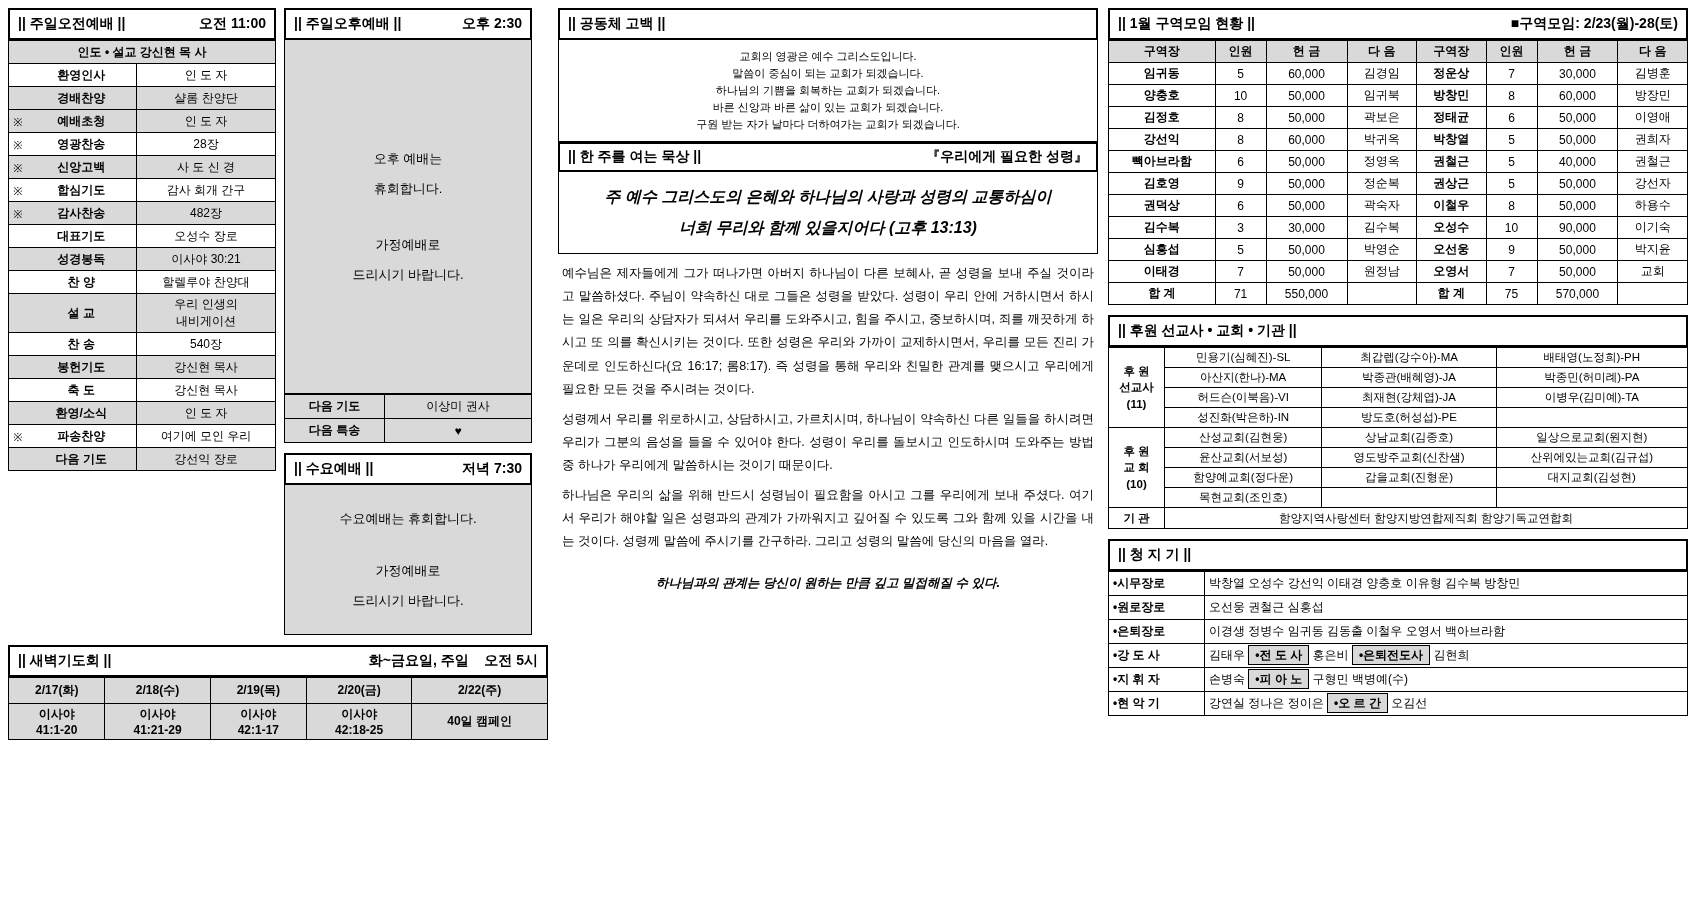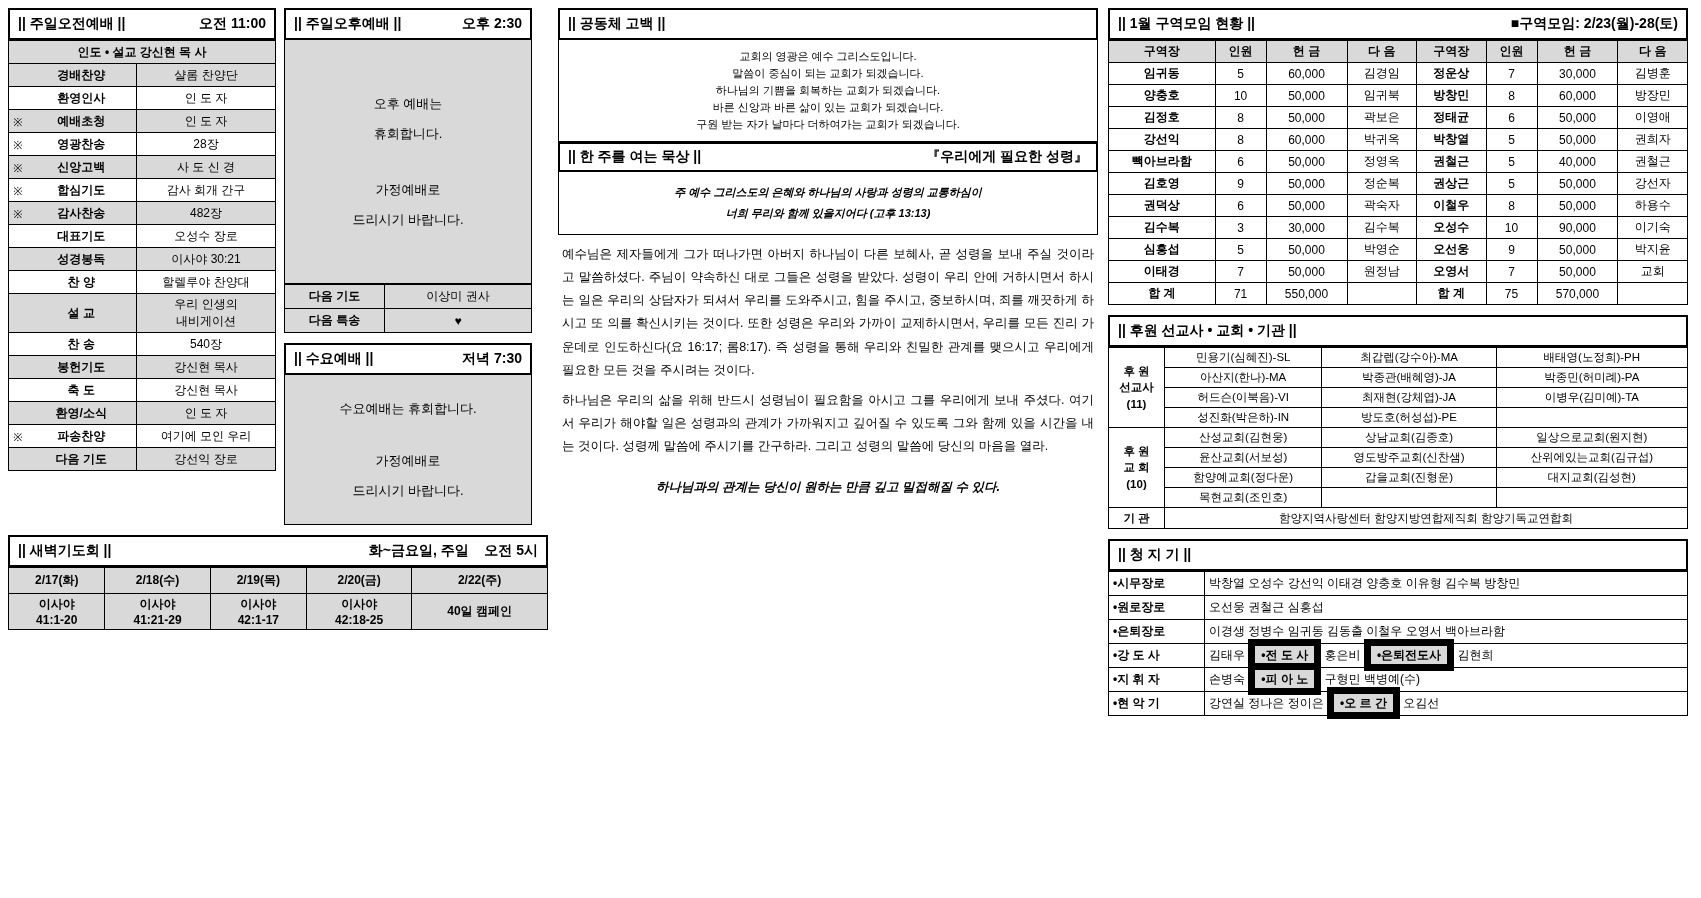--- a/index.html
+++ b/index.html
@@ -47,21 +47,21 @@
   .svc-table td.lbl { width: 110px; text-align: center; font-weight: bold; }
   .svc-table td.val { text-align: center; }
   .star { width: 18px; text-align: center; font-size: 11px; border-right: none !important; }
   .lbl-cell { border-left: none !important; }
 
   .aft-box { width: 248px; display: flex; flex-direction: column; }
   .aft-body {
     border: 1px solid #000;
     border-top: none;
     background: #d9d9d9;
-    height: 244px;
+    height: 354px;
     display: flex;
     flex-direction: column;
     align-items: center;
     justify-content: center;
     gap: 12px;
     font-size: 13px;
   }
   .aft-body .line { text-align: center; }
   .aft-foot td { height: 24px; text-align: center; }
   .wed-body {
@@ -88,41 +88,41 @@
     font-size: 11px;
   }
   .verse-box {
     border: 1px solid #000;
     border-top: none;
     padding: 10px 8px;
     text-align: center;
     font-style: italic;
     font-weight: bold;
     line-height: 1.9;
-    font-size: 11px;
+    font-size: 16px;
   }
   .body-text { padding: 8px 4px 0 4px; font-size: 12.5px; line-height: 1.85; text-align: justify; }
   .body-text p { margin: 0 0 7px 0; }
   .body-text .closing { text-align: center; font-style: italic; font-weight: bold; margin-top: 18px; }
 
   
   .gu-table td { height: 21px; text-align: center; font-size: 12px; }
   .gu-table th { height: 22px; text-align: center; font-size: 12px; background: #d9d9d9; font-weight: bold; }
   .gu-table td.name { font-weight: bold; }
   .gu-table td.num { text-align: center; }
   .gu-table td.amt { text-align: center; }
 
   .miss-table td { font-size: 11.5px; padding: 2px 3px; height: 20px; }
   .miss-table td.side { width: 56px; text-align: center; font-weight: bold; line-height: 1.4; }
   .miss-table td.cell { text-align: center; }
 
   .staff-table td { font-size: 12px; padding: 3px 4px; height: 23px; }
   .staff-table td.role { width: 96px; font-weight: bold; }
   .staff-table td.names { }
-  .inline-role { background: #d9d9d9; font-weight: bold; padding: 2px 6px; border: 7px solid #000000; }
+  .inline-role { background: #d9d9d9; font-weight: bold; padding: 2px 6px; border: 1px solid #000000; }
   .spacer10 { height: 10px; }
 </style>
 </head>
 <body>
 
 <div class="page">
 
   <div class="col col-left">
     <div class="left-top">
 
@@ -130,28 +130,28 @@
         <div class="hdr">
           <span>|| 주일오전예배 ||</span>
           <span class="right">오전 11:00</span>
         </div>
         <table class="svc-table">
           <tbody id="morning-rows">
             <tr>
               <td class="center shade bold" colspan="3">인도 • 설교  강신현 목 사</td>
             </tr>
           <tr>
+                <td class="star center"></td>
+                <td class="lbl lbl-cell">환영인사</td>
+                <td class="val">인 도 자</td>
+              </tr>
+              <tr>
                 <td class="star center shade"></td>
                 <td class="lbl lbl-cell shade">경배찬양</td>
                 <td class="val shade">샬롬 찬양단</td>
-              </tr>
-              <tr>
-                <td class="star center"></td>
-                <td class="lbl lbl-cell">환영인사</td>
-                <td class="val">인 도 자</td>
               </tr>
               <tr>
                 <td class="star center shade">※</td>
                 <td class="lbl lbl-cell shade">예배초청</td>
                 <td class="val shade">인 도 자</td>
               </tr>
               <tr>
                 <td class="star center">※</td>
                 <td class="lbl lbl-cell">영광찬송</td>
                 <td class="val">28장</td>
@@ -310,20 +310,21 @@
     <div class="hdr thin">
       <span>|| 한 주를 여는 묵상 ||</span>
       <span class="right">『우리에게 필요한 성령』</span>
     </div>
     <div class="verse-box" id="verse-box">
         <div>주 예수 그리스도의 은혜와 하나님의 사랑과 성령의 교통하심이</div>
         <div>너희 무리와 함께 있을지어다 (고후 13:13)</div>
       </div>
     <div class="body-text" id="meditation-body">
         <p>예수님은 제자들에게 그가 떠나가면 아버지 하나님이 다른 보혜사, 곧 성령을 보내 주실 것이라고 말씀하셨다. 주님이 약속하신 대로 그들은 성령을 받았다. 성령이 우리 안에 거하시면서 하시는 일은 우리의 상담자가 되셔서 우리를 도와주시고, 힘을 주시고, 중보하시며, 죄를 깨끗하게 하시고 또 의를 확신시키는 것이다. 또한 성령은 우리와 가까이 교제하시면서, 우리를 모든 진리 가운데로 인도하신다(요 16:17; 롬8:17). 즉 성령을 통해 우리와 친밀한 관계를 맺으시고 우리에게 필요한 모든 것을 주시려는 것이다.</p>
+        <p>성령께서 우리를 위로하시고, 상담하시고, 가르치시며, 하나님이 약속하신 다른 일들을 하시려면 우리가 그분의 음성을 들을 수 있어야 한다. 성령이 우리를 돌보시고 인도하시며 도와주는 방법 중 하나가 우리에게 말씀하시는 것이기 때문이다.</p>
         <p>하나님은 우리의 삶을 위해 반드시 성령님이 필요함을 아시고 그를 우리에게 보내 주셨다. 여기서 우리가 해야할 일은 성령과의 관계가 가까워지고 깊어질 수 있도록 그와 함께 있을 시간을 내는 것이다. 성령께 말씀에 주시기를 간구하라. 그리고 성령의 말씀에 당신의 마음을 열라.</p>
         <div class="closing">하나님과의 관계는 당신이 원하는 만큼 깊고 밀접해질 수 있다.</div>
       </div>
   </div>
 
   <div class="col col-right">
     <div class="hdr">
       <span>|| 1월 구역모임 현황 ||</span>
       <span class="right">■구역모임: 2/23(월)-28(토)</span>
     </div>

